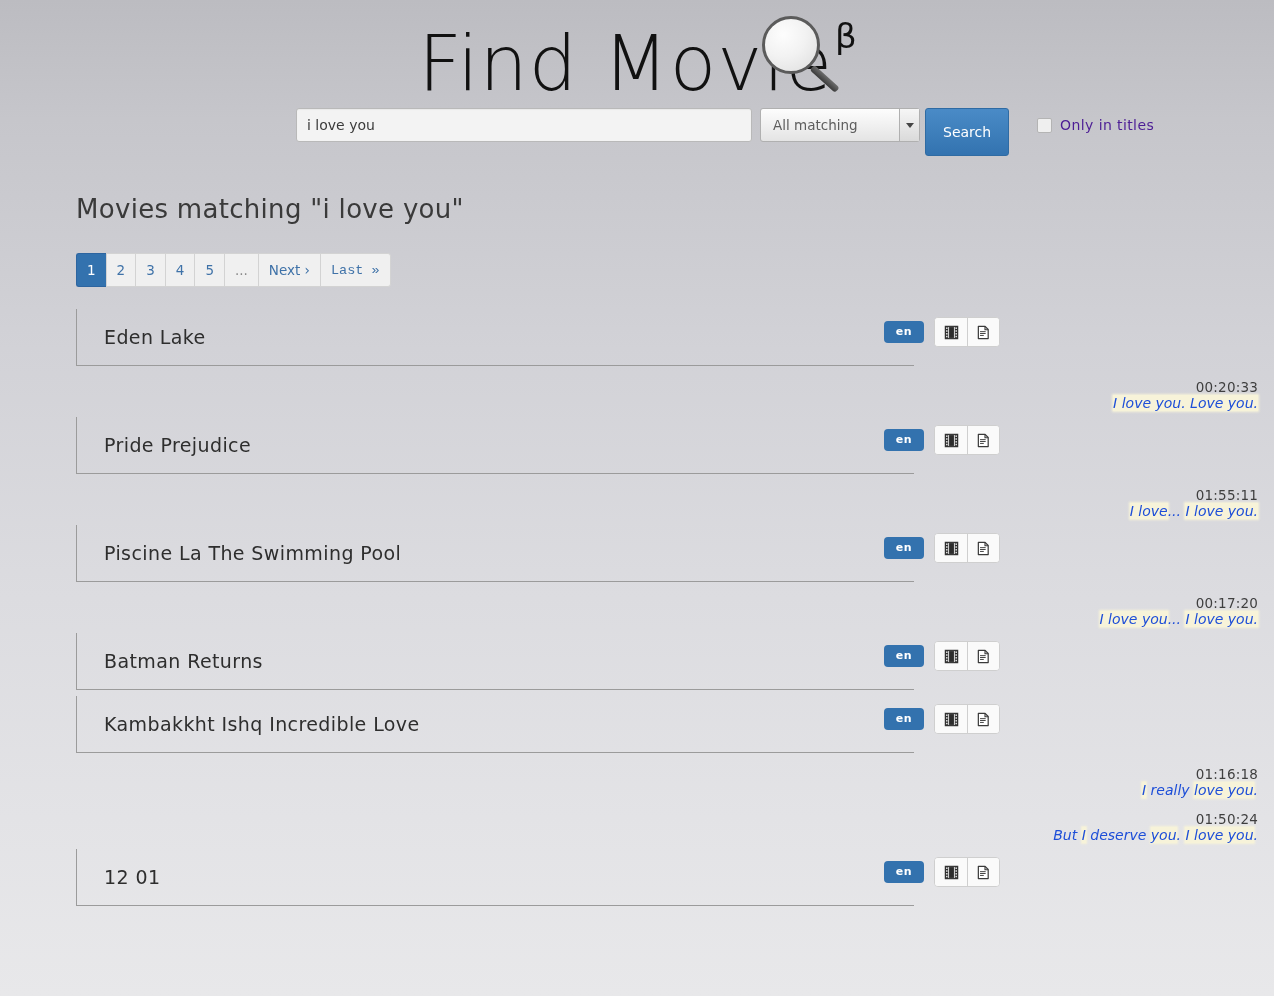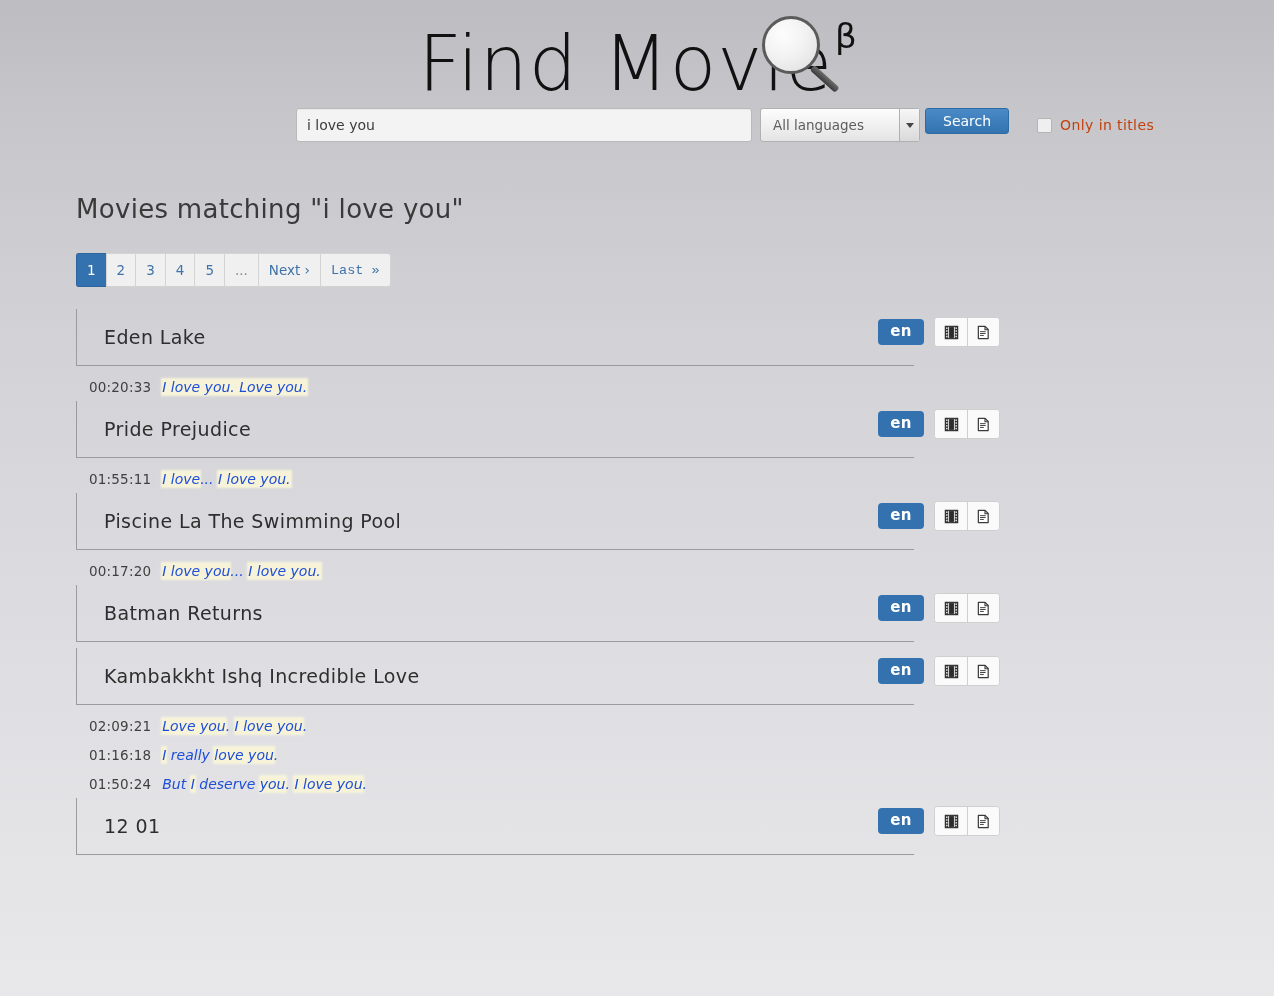--- a/index.html
+++ b/index.html
@@ -115,21 +115,21 @@
     justify-content: center;
   }
   .caret-down {
     width: 0; height: 0;
     border-left: 4px solid transparent;
     border-right: 4px solid transparent;
     border-top: 5px solid #454545;
   }
   .search-btn {
     margin-left: 5px;
-    height: 26px;
+    height: 48px;
     padding: 0 17px;
     border: 1px solid #2f6ba3;
     border-radius: 3px;
     background: linear-gradient(to bottom, #4a8bc7 0%, #3373b0 100%);
     color: #fff;
     font-size: 14px;
     font-family: "DejaVu Sans", "Liberation Sans", sans-serif;
     cursor: pointer;
   }
   .only-titles {
@@ -141,21 +141,21 @@
   }
   .only-titles .box {
     width: 15px; height: 15px;
     border: 1px solid #b4b4b4;
     background: #efefef;
     border-radius: 2px;
     margin-right: 8px;
   }
   .only-titles .lbl {
     font-size: 14px;
-    color: #c2410c;
+    color: #4c1d95;
     letter-spacing: .4px;
   }
 
   
   .content { padding-left: 76px; }
   .page-title {
     font-size: 26px;
     font-weight: 400;
     color: #3a3a3a;
     margin: 34px 0 0 0;
@@ -212,21 +212,21 @@
   .badges {
     position: absolute;
     right: -86px;
     top: 8px;
     display: flex;
     align-items: center;
   }
   .lang-badge {
     background: #3372ae;
     color: #fff;
-    font-size: 15px;
+    font-size: 11px;
     font-weight: bold;
     border-radius: 4px;
     padding: 5px 12px 6px 12px;
     line-height: 1;
     letter-spacing: .5px;
     cursor: pointer;
   }
   .iconbtns {
     display: flex;
     margin-left: 10px;
@@ -245,20 +245,21 @@
     background: #fafafa;
   }
   .iconbtn + .iconbtn { border-left: 1px solid #cfcfcf; }
 
   .subs { padding: 0; margin: 0; list-style: none; }
   .sub {
     display: flex;
     align-items: flex-end;
     padding: 13px 16px 0 13px;
     font-size: 13.5px;
+    flex-direction: column;
   }
   .sub .ts {
     color: #3f3f3f;
     font-family: "DejaVu Sans", "Liberation Sans", sans-serif;
     letter-spacing: .2px;
     white-space: nowrap;
   }
   .sub .txt {
     margin-left: 11px;
     font-style: italic;
@@ -280,21 +281,21 @@
   </div>
   <div class="magnifier">
     <div class="lens"></div>
     <div class="handle"></div>
   </div>
 </div>
 
 <div class="searchbar">
   <input class="q-input" type="text" value="i love you" placeholder="Search subtitles" style="">
   <div class="lang-select">
-    <span>All languages</span>
+    <span>All matching</span>
     <span class="arrow-box">
         <span class="caret-down"></span>
       </span>
   </div>
   <button class="search-btn">Search</button>
   <label class="only-titles">
     <span class="box"></span>
     <span class="lbl">Only in titles</span>
   </label>
 </div>
@@ -501,24 +502,20 @@
                   <rect x="4.3" y="6.6" width="6" height="1" fill="#3a3a3a"></rect>
                   <rect x="4.3" y="8.6" width="6" height="1" fill="#3a3a3a"></rect>
                   <rect x="4.3" y="10.6" width="4" height="1" fill="#3a3a3a"></rect>
                 </svg>
               </div>
             </div>
           </div>
         </div>
         <ul class="subs">
           <li class="sub">
-            <span class="ts">02:09:21</span>
-            <span class="txt"><em>Love you</em>. <em>I love you</em>.</span>
-          </li>
-          <li class="sub">
             <span class="ts">01:16:18</span>
             <span class="txt"><em>I</em> really <em>love you</em>.</span>
           </li>
           <li class="sub">
             <span class="ts">01:50:24</span>
             <span class="txt">But <em>I</em> deserve <em>you</em>. <em>I love you</em>.</span>
           </li>
         </ul>
       </div>
       <div class="result">

